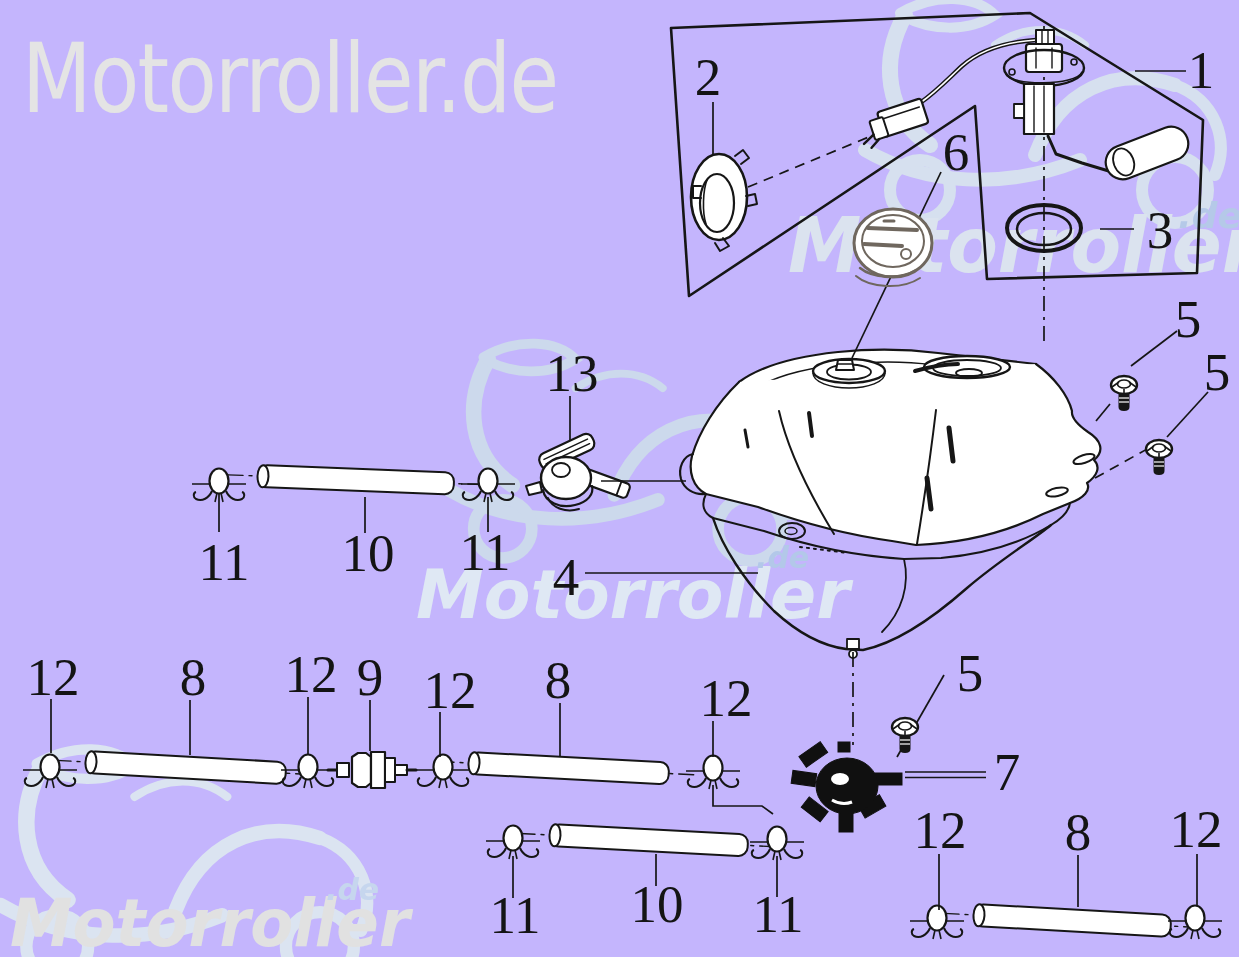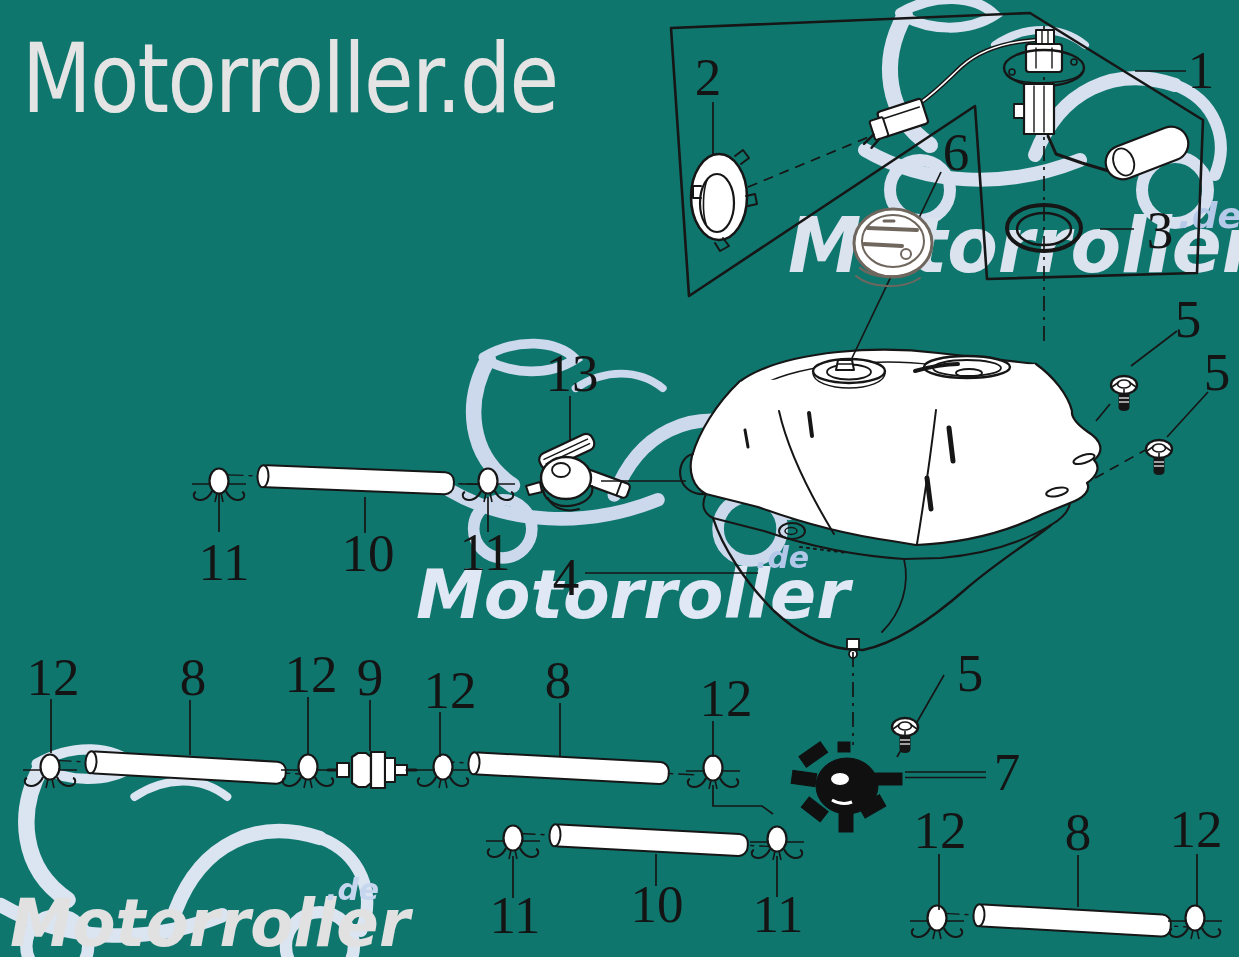--- a/index.html
+++ b/index.html
@@ -1,16 +1,16 @@
 <!DOCTYPE html>
 <html><head>
 <meta charset="utf-8">
 <style>
   html,body{margin:0;padding:0;background:#fff;}
-  .stage{position:relative;width:1239px;height:957px;background:#0f766e;overflow:hidden;}
+  .stage{position:relative;width:1239px;height:957px;background:#c4b5fd;overflow:hidden;}
   svg{position:absolute;left:0;top:0;}
   .ln{stroke:#161616;fill:none;stroke-linecap:round;stroke-linejoin:round;}
   .leader{stroke:#161616;stroke-width:1.7;fill:none;}
   .dash{stroke-dasharray:10 7;}
   .dashdot{stroke-dasharray:15 6 3 6;}
   .part-num{font-family:"Liberation Serif","DejaVu Serif",serif;font-size:53px;fill:#141414;text-anchor:middle;}
   .wmtl{font-family:"DejaVu Sans","Liberation Sans",sans-serif;font-size:96px;fill:#e4e4e4;letter-spacing:-2px;}
   .wmbrand{font-family:"DejaVu Sans","Liberation Sans",sans-serif;font-weight:bold;font-style:italic;}
   .wmb1{font-size:76px;fill:#dbe3ef;}
   .wmb2{font-size:68px;fill:#dfe8f4;}

